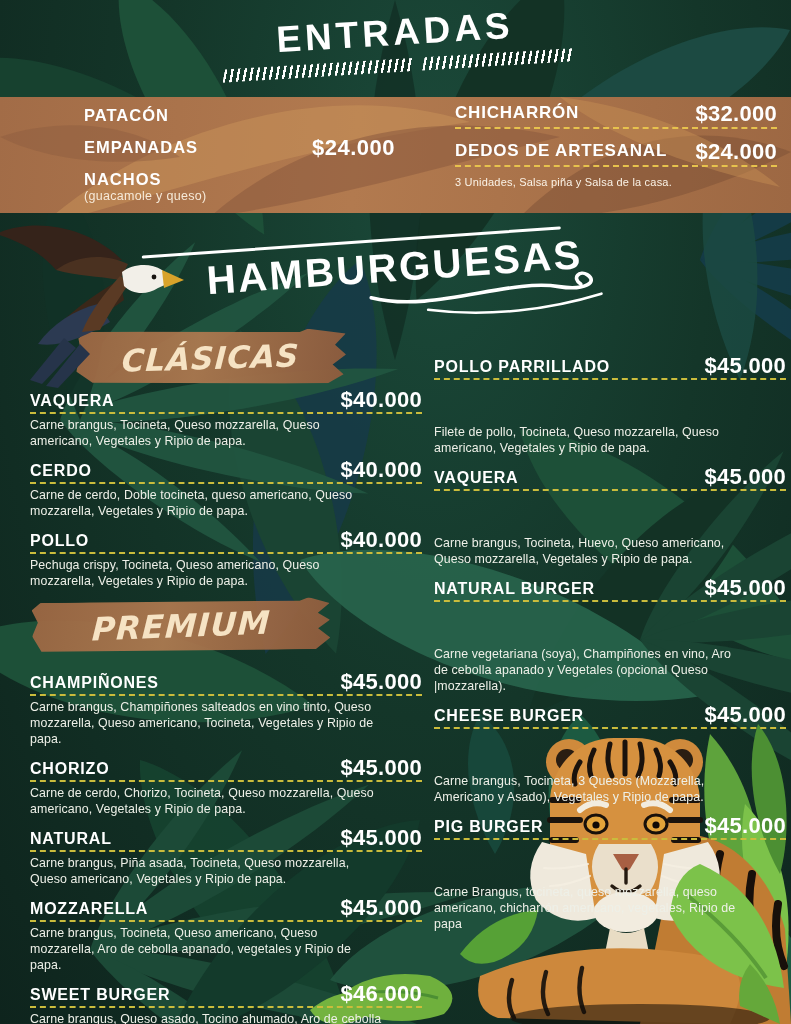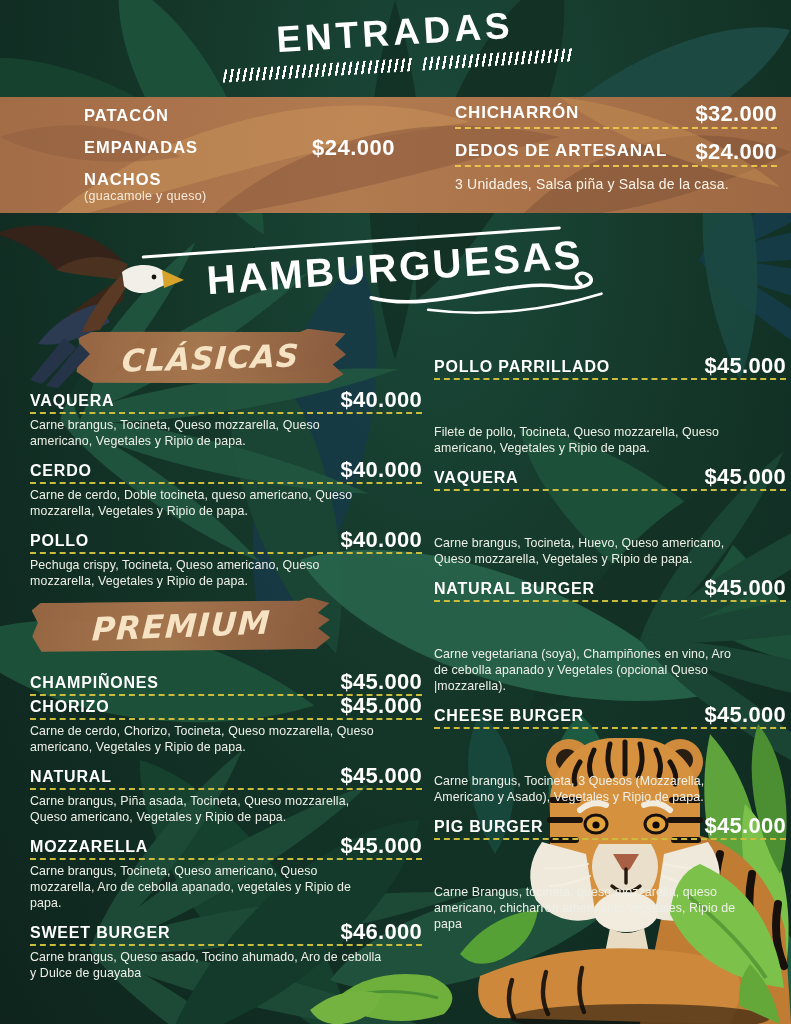--- a/index.html
+++ b/index.html
@@ -26,21 +26,21 @@
   .band-tex{position:absolute;inset:0;}
   .band-left{position:absolute;left:76px;top:8px;width:330px;height:100px;margin-left:8px;}
   .bl-name{color:#fff;font-weight:bold;font-size:16.5px;letter-spacing:1px;line-height:20px;margin-bottom:12px;}
   .bl-name.nachos{margin-bottom:0;}
   .bl-note{color:#f6ead9;font-size:12.5px;letter-spacing:.3px;margin-top:0;}
   .bl-price{position:absolute;left:228px;top:30px;color:#fff;font-weight:bold;font-size:22px;letter-spacing:.5px;}
   .band-right{position:absolute;left:455px;top:7px;width:322px;}
   .band-row{display:flex;justify-content:space-between;align-items:flex-start;
     border-bottom:2px dashed #e7c24d;padding-bottom:4px;margin-bottom:13px;}
   .band-row .nm{font-size:17px;}
-  .band-desc{color:#fbf3e7;font-size:14px;letter-spacing:.2px;margin-top:-4px;}
+  .band-desc{color:#fbf3e7;font-size:11px;letter-spacing:.2px;margin-top:-4px;}
 
   
   .burg-head{position:absolute;top:238px;left:0;right:0;z-index:2;text-align:center;transform:rotate(-4deg);}
   .topline{width:420px;height:3px;background:#fff;margin:0 auto 5px auto;transform:translateX(-42px);border-radius:2px;}
   .h1b{font-size:40px;letter-spacing:2.5px;}
   .swirl{margin:-4px 0 0 368px;}
 
   
   .tape{display:flex;align-items:center;justify-content:center;
     background:linear-gradient(100deg,rgba(156,103,67,.95),rgba(176,122,80,.92) 45%,rgba(143,92,61,.95));}
@@ -198,20 +198,21 @@
 
     <div class="tape tape-premium">
       <span class="tape-text">PREMIUM</span>
     </div>
 
     <div>
       <div class="row">
         <span class="nm">CHAMPIÑONES</span>
         <span class="pr">$45.000</span>
       </div>
+      <div class="dsc">Carne brangus, Champiñones salteados en vino tinto, Queso mozzarella, Queso americano, Tocineta, Vegetales y Ripio de papa.</div>
     </div>
 
     <div>
       <div class="row">
         <span class="nm">CHORIZO</span>
         <span class="pr">$45.000</span>
       </div>
       <div class="dsc">Carne de cerdo, Chorizo, Tocineta, Queso mozzarella, Queso americano, Vegetales y Ripio de papa.</div>
     </div>
 

